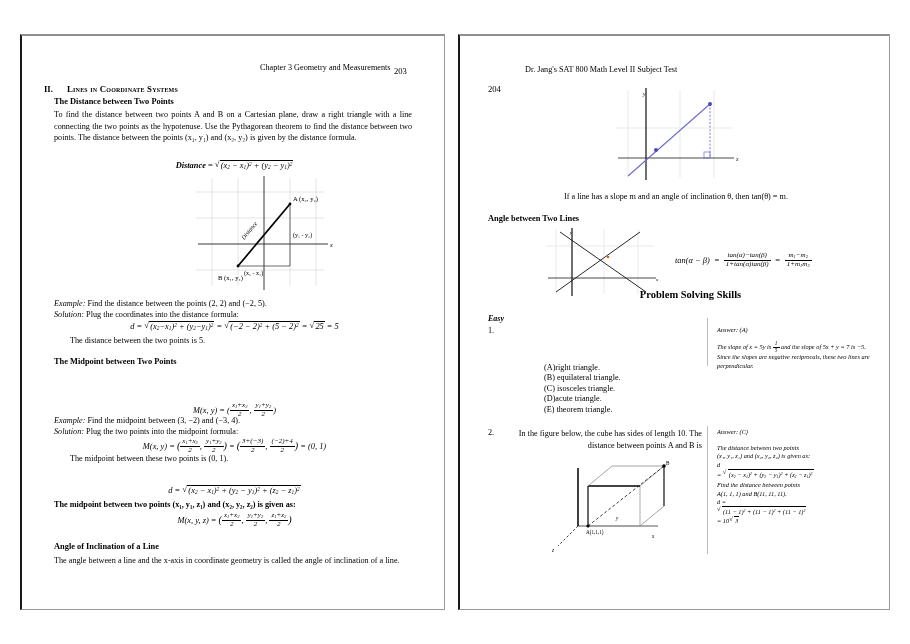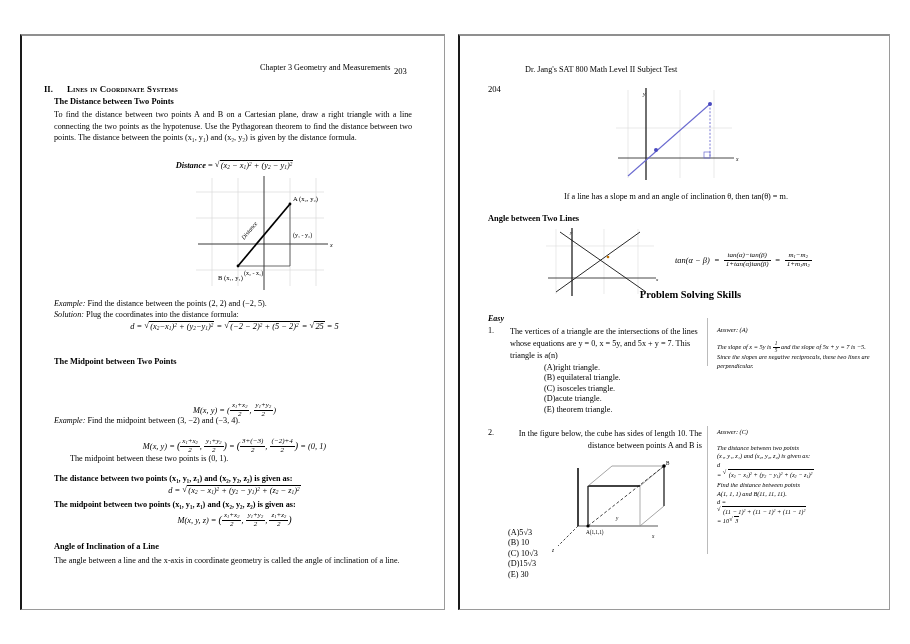--- a/index.html
+++ b/index.html
@@ -106,42 +106,46 @@
       <span class="ital">Solution:</span>
       <span>Plug the coordinates into the distance formula:</span>
     </div>
 
     <div class="formula" style="left:0;top:285px;width:425px;">
       <i>d</i> =
       <span class="sq"><span>(<i>x</i><sub>2</sub>−<i>x</i><sub>1</sub>)<sup>2</sup> + (<i>y</i><sub>2</sub>−<i>y</i><sub>1</sub>)<sup>2</sup></span></span> =
       <span class="sq"><span>(−2 − 2)<sup>2</sup> + (5 − 2)<sup>2</sup></span></span> =
       <span class="sq"><span>25</span></span> = 5
     </div>
+    <div class="body" style="left:48px;top:299px;width:360px;">The distance between the two points is 5.</div>
 
     <div class="sub" style="left:32px;top:321px;">The Midpoint between Two Points</div>
 
     <div class="formula" style="left:0;top:366px;width:425px;">
       <i>M</i>(<i>x</i>, <i>y</i>) = (<span class="fr"><span><i>x</i><sub>1</sub>+<i>x</i><sub>2</sub></span><span>2</span></span>,
       <span class="fr"><span><i>y</i><sub>1</sub>+<i>y</i><sub>2</sub></span><span>2</span></span>)
     </div>
 
     <div class="body" style="left:32px;top:379px;width:360px;">
       <span class="ital">Example:</span>
       <span>Find the midpoint between (3, −2) and (−3, 4).</span>
+    </div>
+    <div class="body" style="left:32px;top:390px;width:360px;">
+      <span class="ital">Solution:</span>
+      <span>Plug the two points into the midpoint formula:</span>
     </div>
 
     <div class="formula" style="left:0;top:402px;width:425px;">
       <i>M</i>(<i>x</i>, <i>y</i>) = <big>(</big><span class="fr"><span><i>x</i><sub>1</sub>+<i>x</i><sub>2</sub></span><span>2</span></span>,
       <span class="fr"><span><i>y</i><sub>1</sub>+<i>y</i><sub>2</sub></span><span>2</span></span><big>)</big> =
       <big>(</big><span class="fr"><span>3+(−3)</span><span>2</span></span>,
       <span class="fr"><span>(−2)+4</span><span>2</span></span><big>)</big> = (0, 1)
     </div>
     <div class="body" style="left:48px;top:417px;width:360px;">The midpoint between these two points is (0, 1).</div>
 
-    <div class="body b" style="left:32px;top:437px;width:368px;">The distance between two points (x₁, y₁, z₁) and (x₂, y₂, z₂)  is given as:</div>
     <div class="formula" style="left:0;top:449px;width:425px;">
       <i>d</i> = <span class="sq"><span>(<i>x</i><sub>2</sub> − <i>x</i><sub>1</sub>)<sup>2</sup> + (<i>y</i><sub>2</sub> − <i>y</i><sub>1</sub>)<sup>2</sup> + (<i>z</i><sub>2</sub> − <i>z</i><sub>1</sub>)<sup>2</sup></span></span>
     </div>
 
     <div class="body b" style="left:32px;top:463px;width:368px;">The midpoint between two points (x₁, y₁, z₁) and (x₂, y₂, z₂)  is given as:</div>
     <div class="formula" style="left:0;top:476px;width:425px;">
       <i>M</i>(<i>x</i>, <i>y</i>, <i>z</i>) = <big>(</big><span class="fr"><span><i>x</i><sub>1</sub>+<i>x</i><sub>2</sub></span><span>2</span></span>,
       <span class="fr"><span><i>y</i><sub>1</sub>+<i>y</i><sub>2</sub></span><span>2</span></span>,
       <span class="fr"><span><i>z</i><sub>1</sub>+<i>z</i><sub>2</sub></span><span>2</span></span><big>)</big>
     </div>
@@ -206,21 +210,20 @@
       <span class="fr"><span><i>m</i><sub>1</sub>−<i>m</i><sub>2</sub></span><span>1+<i>m</i><sub>1</sub><i>m</i><sub>2</sub></span></span>
     </div>
 
     <div class="pss" style="top:253px;">Problem Solving Skills</div>
 
     <div class="easy" style="left:28px;top:278px;">Easy</div>
 
     <div class="divider" style="left:247px;top:282px;width:1px;height:48px;background:#bbb;"></div>
 
     <div class="qnum" style="left:28px;top:290px;">1.</div>
-    <div class="qtext" style="left:50px;top:290px;width:188px;">The vertices of a triangle are the intersections of the lines whose equations are y = 0, x = 5y, and 5x + y = 7. This triangle is a(n)</div>
     <div class="opt" style="left:84px;top:327px;width:160px;">
       <div>(A)right triangle.</div>
       <div>(B) equilateral triangle.</div>
       <div>(C) isosceles triangle.</div>
       <div>(D)acute triangle.</div>
       <div>(E) theorem triangle.</div>
     </div>
     <div class="ans" style="left:257px;top:290px;">Answer: (A)</div>
     <div class="ans" style="left:257px;top:305px;width:160px;">
       The slope of <i>x</i> = 5<i>y</i> is <span class="fr"><span>1</span><span>5</span></span> and the slope of
@@ -247,27 +250,20 @@
         <circle cx="38" cy="72" r="1.6" fill="#000"></circle>
             <circle cx="114" cy="12" r="1.8" fill="#000"></circle>
         <text x="36" y="80" font-size="5.2" font-family="Liberation Serif, serif">A(1,1,1)</text>
         <text x="116" y="11" font-size="5.2" font-family="Liberation Serif, serif">B</text>
         <text x="102" y="84" font-size="5.2" font-style="italic" font-family="Liberation Serif, serif">x</text>
         <text x="66" y="66" font-size="5.2" font-style="italic" font-family="Liberation Serif, serif">y</text>
         <text x="2" y="98" font-size="5.2" font-style="italic" font-family="Liberation Serif, serif">z</text>
       </svg>
     </div>
 
-    <div class="opt" style="left:48px;top:492px;width:160px;">
-      <div>(A)5√3</div>
-      <div>(B) 10</div>
-      <div>(C) 10√3</div>
-      <div>(D)15√3</div>
-      <div>(E) 30</div>
-    </div>
 
     <div class="divider" style="left:247px;top:390px;width:1px;height:128px;background:#bbb;"></div>
 
     <div class="ans" style="left:257px;top:392px;">Answer: (C)</div>
     <div class="ans" style="left:257px;top:408px;width:170px;">
       <div>The distance between two points</div>
       <div>(x₁, y₁, z₁) and (x₂, y₂, z₂)  is given as:</div>
       <div>d</div>
       <div>= <span class="sq"><span>(<i>x</i><sub>2</sub> − <i>x</i><sub>1</sub>)<sup>2</sup> + (<i>y</i><sub>2</sub> − <i>y</i><sub>1</sub>)<sup>2</sup> + (<i>z</i><sub>2</sub> − <i>z</i><sub>1</sub>)<sup>2</sup></span></span></div>
       <div>Find the distance between points</div>

